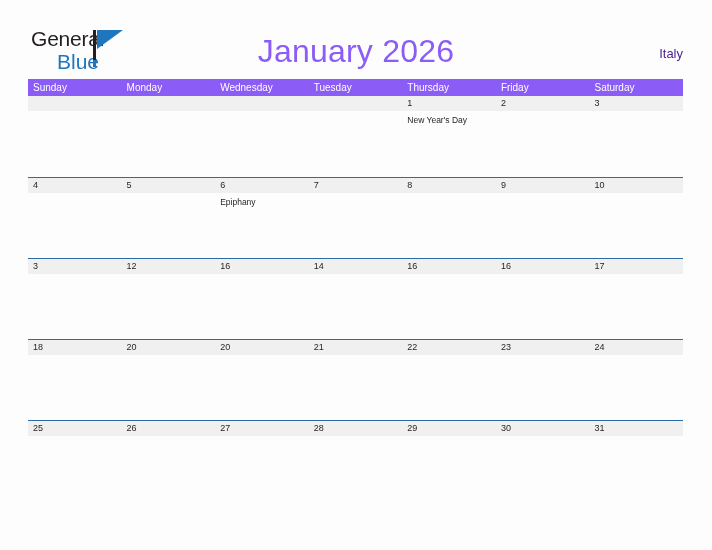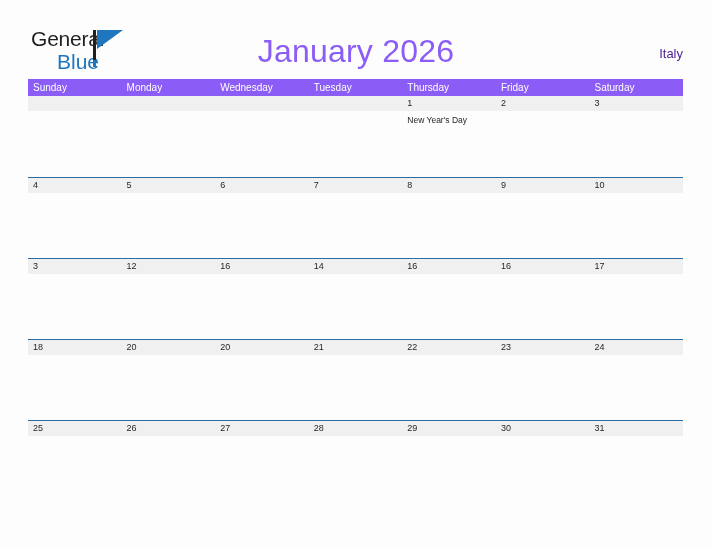--- a/index.html
+++ b/index.html
@@ -206,20 +206,29 @@
   <div class="week">
     <div class="datestrip">
       <div class="dnum">4</div>
       <div class="dnum">5</div>
       <div class="dnum">6</div>
       <div class="dnum">7</div>
       <div class="dnum">8</div>
       <div class="dnum">9</div>
       <div class="dnum">10</div>
     </div>
+    <div class="eventstrip">
+      <div class="ev"></div>
+      <div class="ev"></div>
+      <div class="ev">Epiphany</div>
+      <div class="ev"></div>
+      <div class="ev"></div>
+      <div class="ev"></div>
+      <div class="ev"></div>
+    </div>
   </div>
 
   <div class="week">
     <div class="datestrip">
       <div class="dnum">3</div>
       <div class="dnum">12</div>
       <div class="dnum">16</div>
       <div class="dnum">14</div>
       <div class="dnum">16</div>
       <div class="dnum">16</div>

